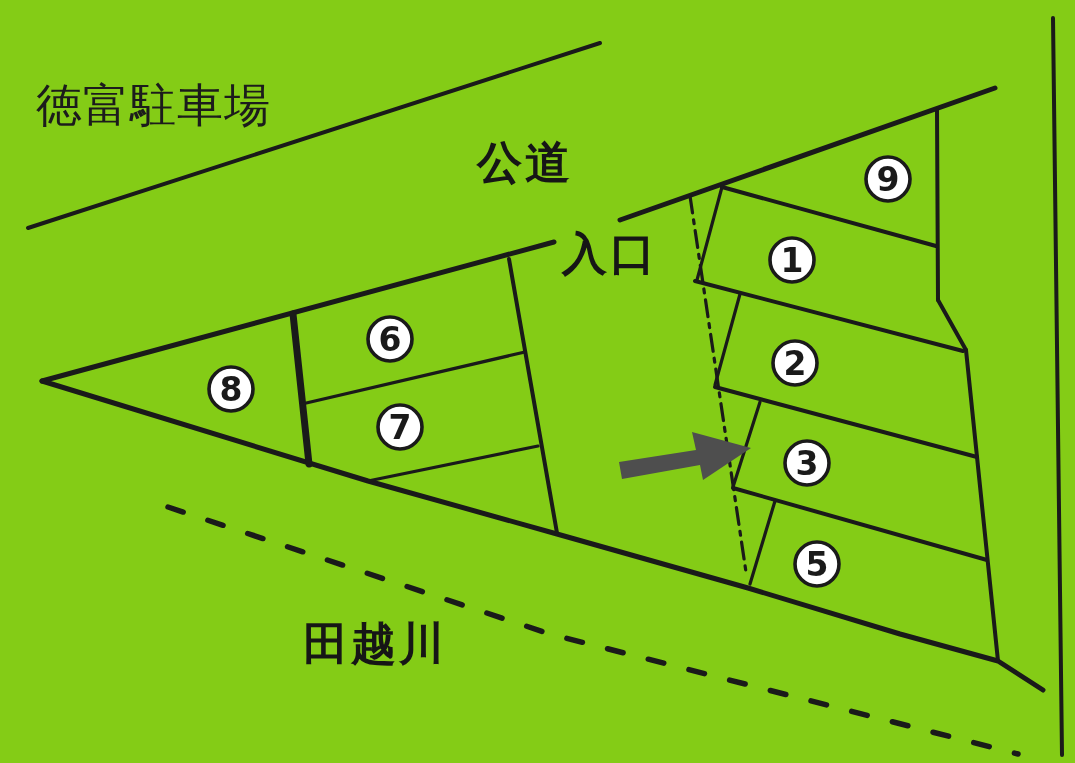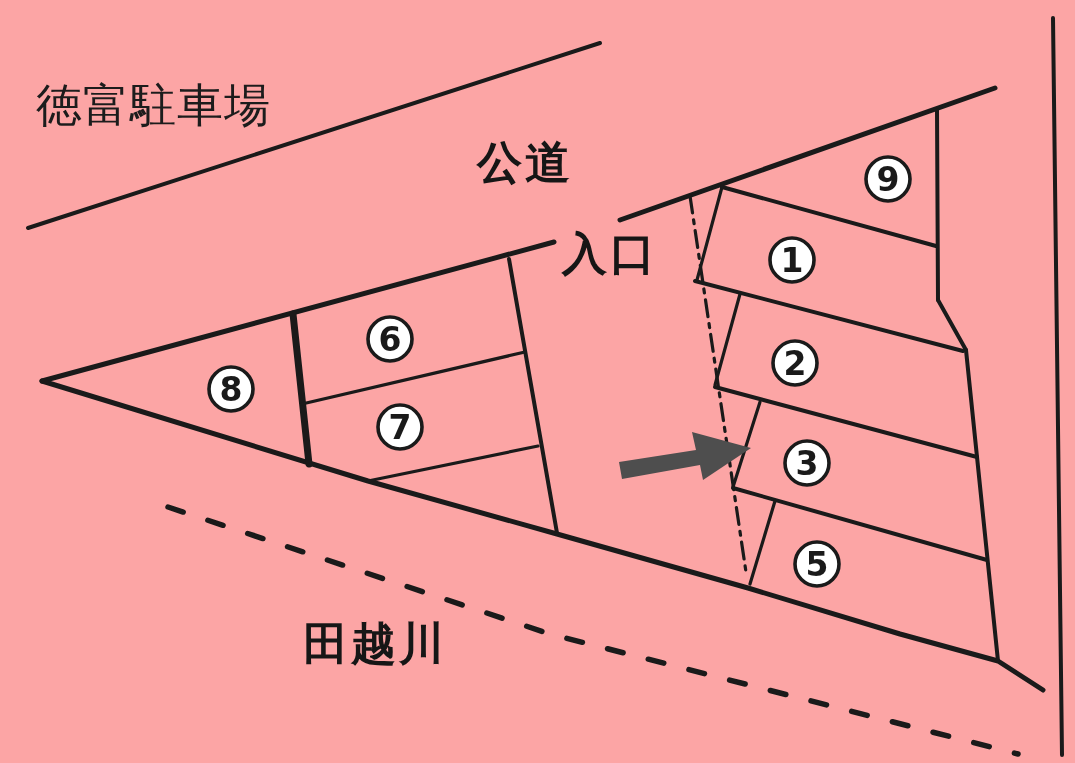--- a/index.html
+++ b/index.html
@@ -4,21 +4,21 @@
 <style>
   html, body {
     margin: 0;
     padding: 0;
     background: #ffffff;
   }
   .canvas {
     position: relative;
     width: 1075px;
     height: 763px;
-    background: #fca5a5;
+    background: #84cc16;
     overflow: hidden;
     font-family: "DejaVu Sans", sans-serif;
   }
   svg { display: block; }
 
   .ln {
     stroke: #1a1a1a;
     fill: none;
     stroke-linecap: round;
     stroke-linejoin: round;

